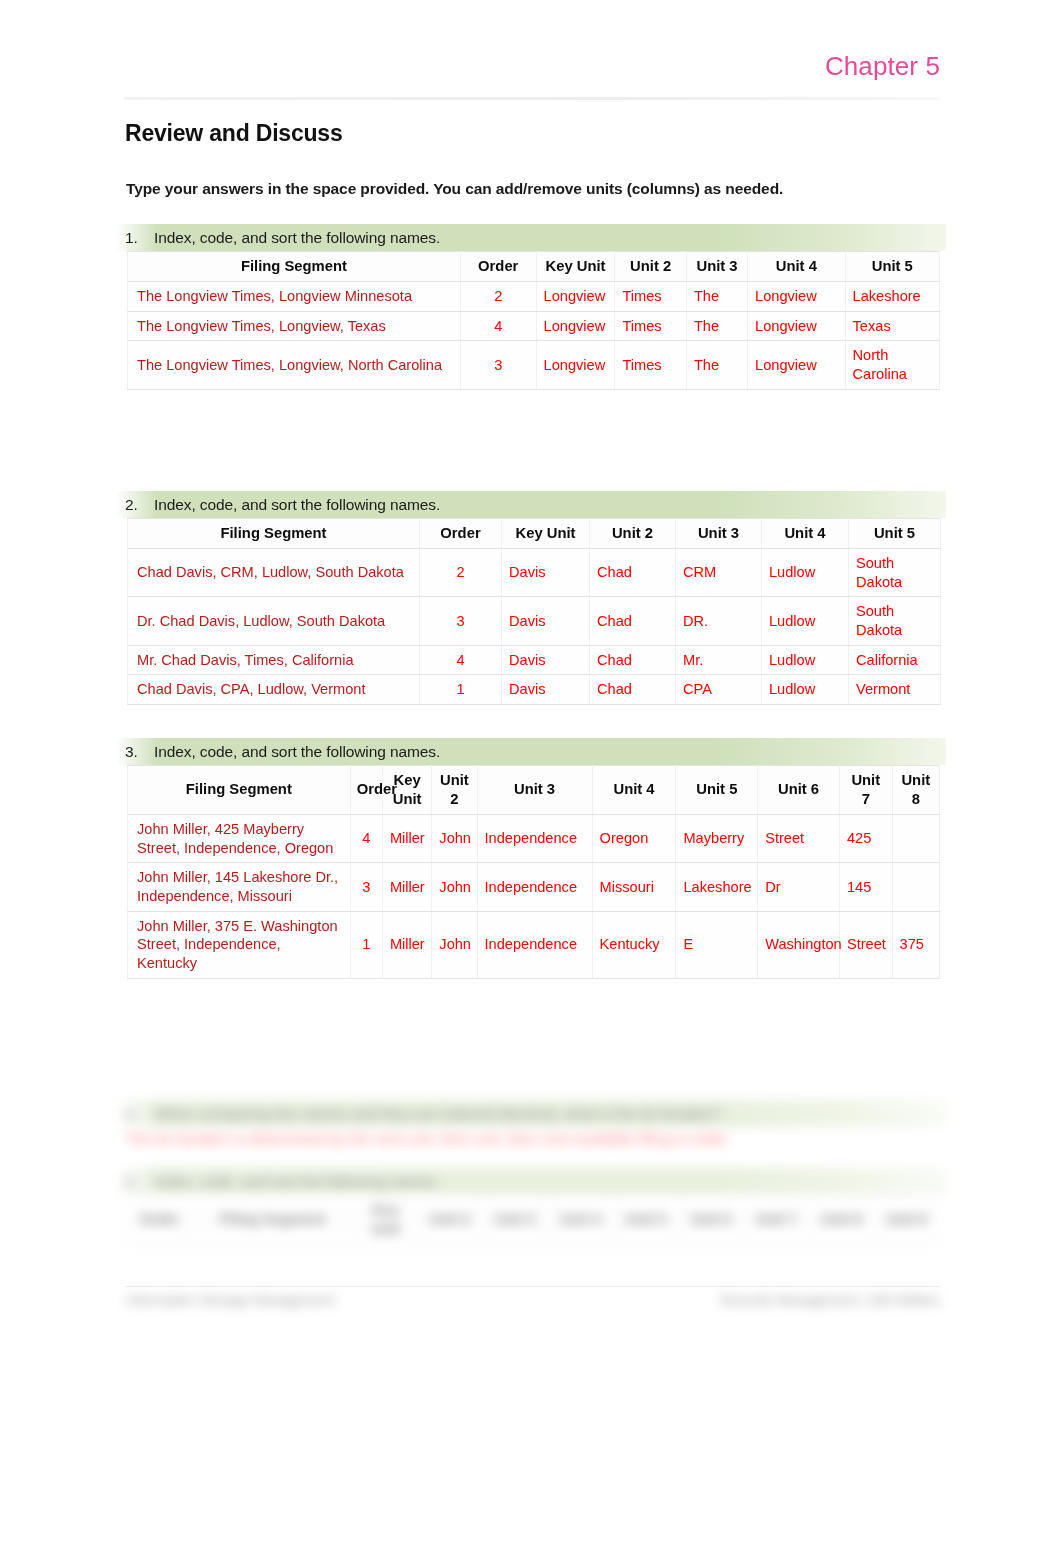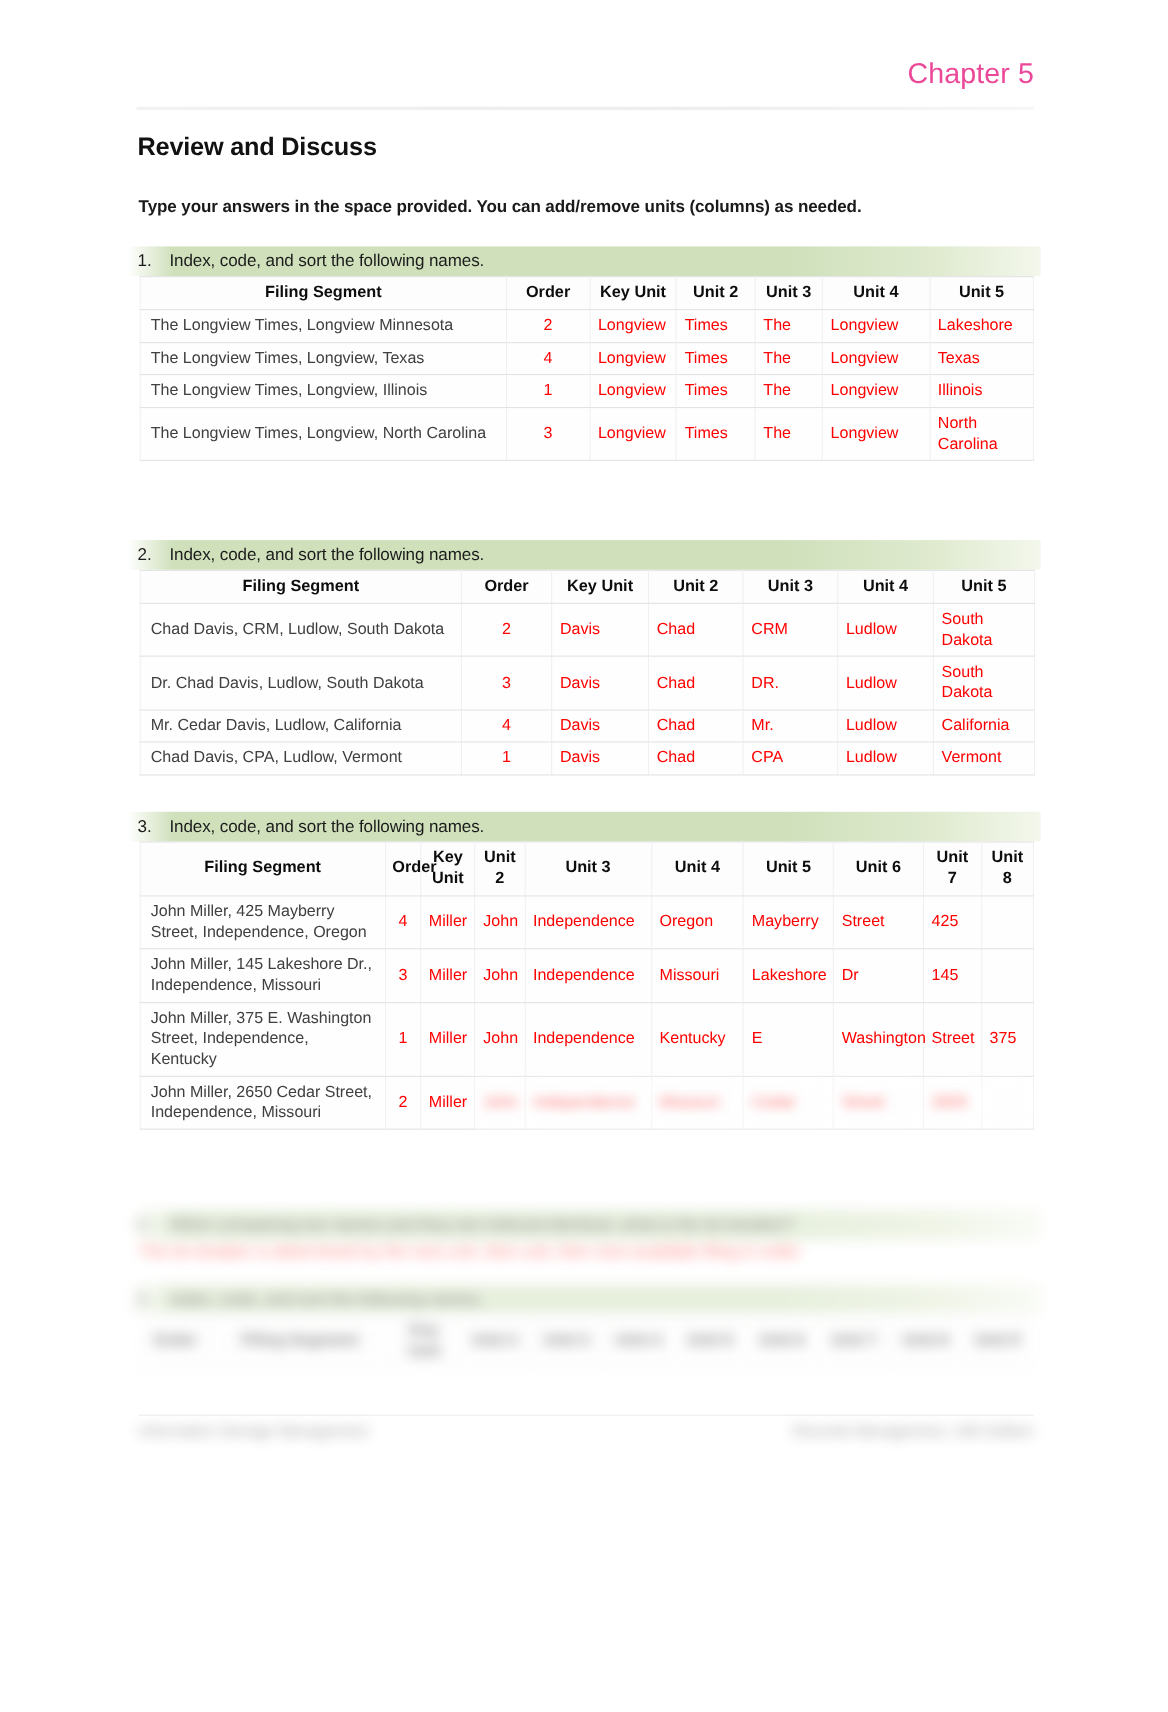--- a/index.html
+++ b/index.html
@@ -100,21 +100,21 @@
   table.ix th {
     font-weight: 700;
     text-align: center;
     color: #0d0d0d;
     background: #fdfdfd;
     font-size: 14.8px;
     margin-top: 37px;
   }
   table.ix td.seg {
     text-align: left;
-    color: #404040;
+    color: #b91c1c;
     padding-left: 9px;
   }
   table.ix td.ord {
     text-align: center;
     color: #ff0000;
   }
   table.ix td.ansl {
     text-align: left;
     color: #ff0000;
     padding-left: 7px;
@@ -216,29 +216,20 @@
         <tr>
           <td class="seg">The Longview Times, Longview, Texas</td>
           <td class="ord">4</td>
           <td class="ansl">Longview</td>
           <td class="ansl">Times</td>
           <td class="ansl">The</td>
           <td class="ansl">Longview</td>
           <td class="ansl">Texas</td>
         </tr>
         <tr>
-          <td class="seg">The Longview Times, Longview, Illinois</td>
-          <td class="ord">1</td>
-          <td class="ansl">Longview</td>
-          <td class="ansl">Times</td>
-          <td class="ansl">The</td>
-          <td class="ansl">Longview</td>
-          <td class="ansl">Illinois</td>
-        </tr>
-        <tr>
           <td class="seg">The Longview Times, Longview, North Carolina</td>
           <td class="ord">3</td>
           <td class="ansl">Longview</td>
           <td class="ansl">Times</td>
           <td class="ansl">The</td>
           <td class="ansl">Longview</td>
           <td class="ansl">North Carolina</td>
         </tr>
       </tbody>
     </table>
@@ -283,21 +274,21 @@
         <tr>
           <td class="seg">Dr. Chad Davis, Ludlow, South Dakota</td>
           <td class="ord">3</td>
           <td class="ansl">Davis</td>
           <td class="ansl">Chad</td>
           <td class="ansl">DR.</td>
           <td class="ansl">Ludlow</td>
           <td class="ansl">South Dakota</td>
         </tr>
         <tr>
-          <td class="seg">Mr. Cedar Davis, Ludlow, California</td>
+          <td class="seg">Mr. Chad Davis, Times, California</td>
           <td class="ord">4</td>
           <td class="ansl">Davis</td>
           <td class="ansl">Chad</td>
           <td class="ansl">Mr.</td>
           <td class="ansl">Ludlow</td>
           <td class="ansl">California</td>
         </tr>
         <tr>
           <td class="seg">Chad Davis, CPA, Ludlow, Vermont</td>
           <td class="ord">1</td>
@@ -373,32 +364,20 @@
           <td class="ord">1</td>
           <td class="ansl">Miller</td>
           <td class="ansl">John</td>
           <td class="ansl">Independence</td>
           <td class="ansl">Kentucky</td>
           <td class="ansl">E</td>
           <td class="ansl">Washington</td>
           <td class="ansl">Street</td>
           <td class="ansl">375</td>
         </tr>
-        <tr>
-          <td class="seg">John Miller, 2650 Cedar Street, Independence, Missouri</td>
-          <td class="ord">2</td>
-          <td class="ansl">Miller</td>
-          <td class="ansl blurred">John</td>
-          <td class="ansl blurred">Independence</td>
-          <td class="ansl blurred">Missouri</td>
-          <td class="ansl blurred">Cedar</td>
-          <td class="ansl blurred">Street</td>
-          <td class="ansl blurred">2650</td>
-          <td class="ansl blurred"></td>
-        </tr>
       </tbody>
     </table>
   </div>
 
   <div id="block4">
     <div class="qbar blurred-strong">
       <span class="num">4.</span>
       <span class="qtext">When comparing two names and they are indexed identical, what is the tie breaker?</span>
     </div>
     <div class="q4-answer blurred-strong">The tie breaker is determined by the next unit, then unit, then next available filing in order.</div>

